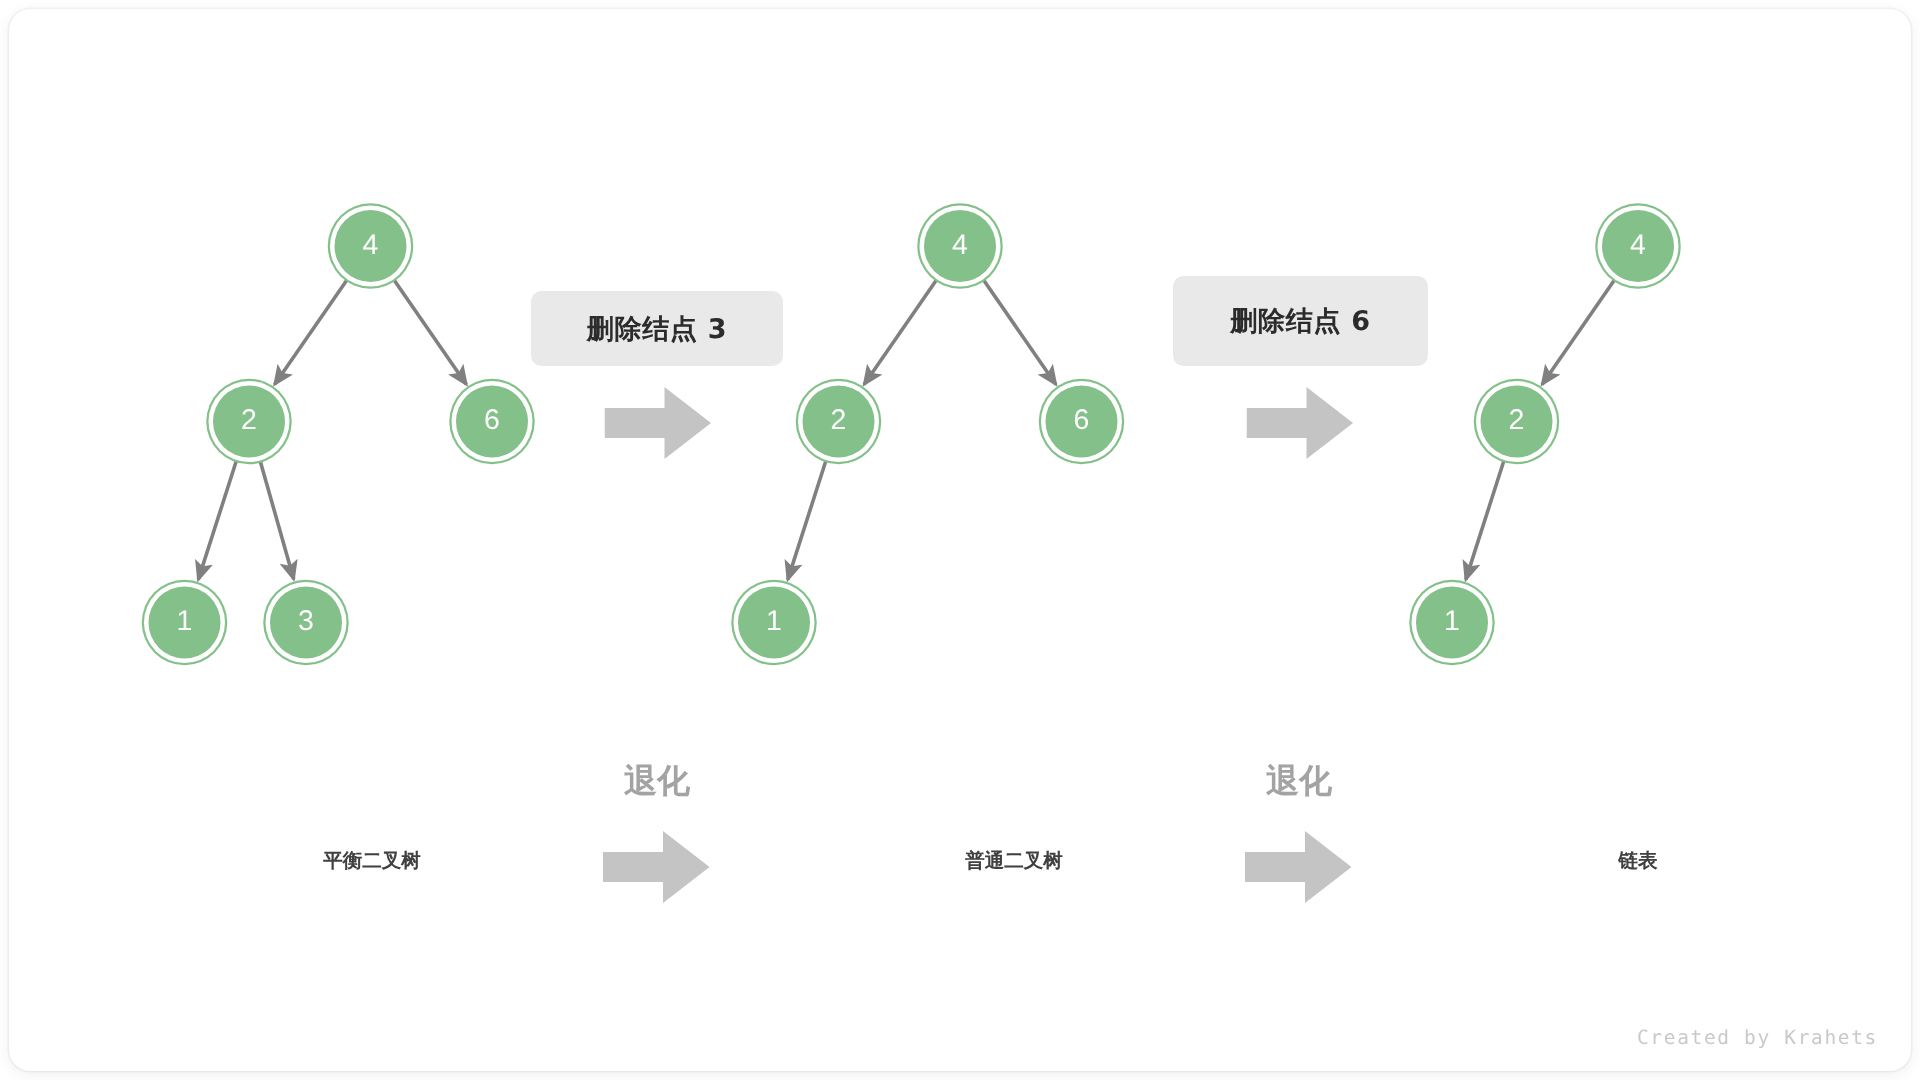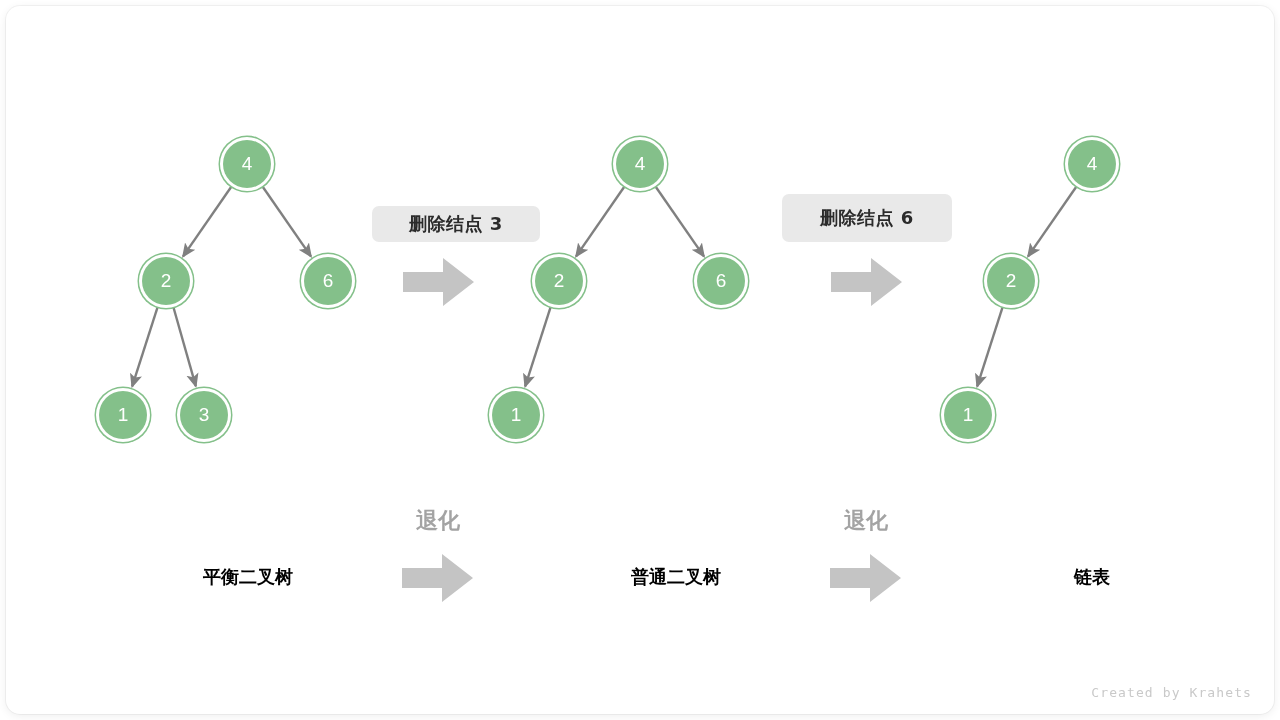--- a/index.html
+++ b/index.html
@@ -72,22 +72,22 @@
     font-size: 18px;
     font-weight: 700;
     letter-spacing: 0.5px;
     white-space: nowrap;
     font-family: "DejaVu Sans", "Liberation Sans", sans-serif;
   }
 
   
   .stage-label {
     position: absolute;
-    color: #000000;
-    font-size: 18px;
+    color: #404040;
+    font-size: 13px;
     font-weight: 700;
     white-space: nowrap;
     text-align: center;
     font-family: "DejaVu Sans", "Liberation Sans", sans-serif;
     transform: translateX(-50%);
   }
 
   
   .degrade-label {
     position: absolute;
@@ -176,27 +176,27 @@
         <span>4</span>
       </div>
       <div class="node" style="left: 987px; top: 257px;">
         <span>2</span>
       </div>
       <div class="node" style="left: 944px; top: 391px;">
         <span>1</span>
       </div>
     </div>
   <div id="ops-layer">
-      <div class="op-box" style="left: 372px; top: 194px; width: 168px; height: 36px; margin-top: 12px;">
+      <div class="op-box" style="left: 354px; top: 194px; width: 168px; height: 50px;">
         <span>删除结点  3</span>
       </div>
       <div class="block-arrow" style="left: 403px; top: 256px;"><svg viewBox="0 0 72 52" width="72" height="52">
           <path d="M0,16 L40,16 L40,2 L71,26 L40,50 L40,36 L0,36 Z" fill="#c4c4c4"></path>
         </svg></div>
-      <div class="op-box" style="left: 782px; top: 194px; width: 170px; height: 48px;">
+      <div class="op-box" style="left: 782px; top: 184px; width: 170px; height: 60px;">
         <span>删除结点  6</span>
       </div>
       <div class="block-arrow" style="left: 831px; top: 256px;"><svg viewBox="0 0 72 52" width="72" height="52">
           <path d="M0,16 L40,16 L40,2 L71,26 L40,50 L40,36 L0,36 Z" fill="#c4c4c4"></path>
         </svg></div>
     </div>
   <div id="labels-layer">
       <div class="stage-label" style="left: 248px; top: 565px;">平衡二叉树</div>
       <div class="stage-label" style="left: 676px; top: 565px;">普通二叉树</div>
       <div class="stage-label" style="left: 1092px; top: 565px;">链表</div>

